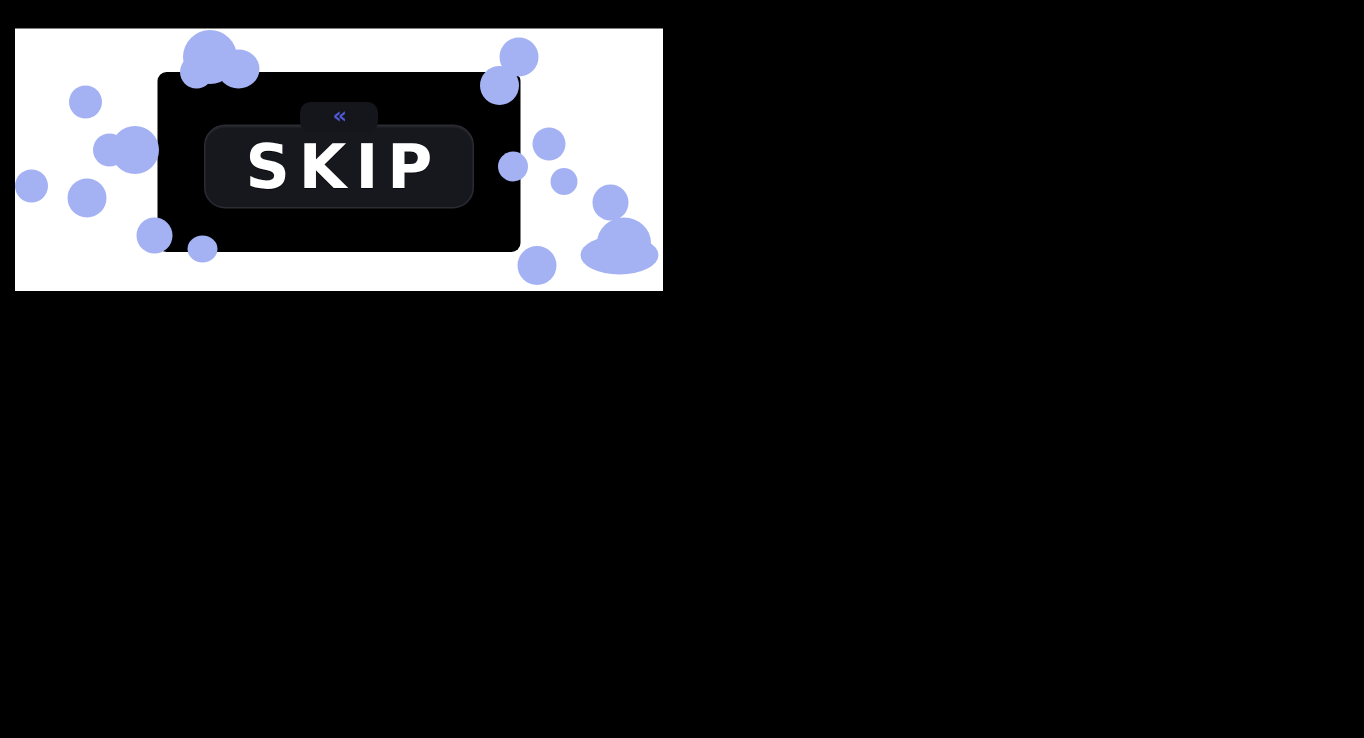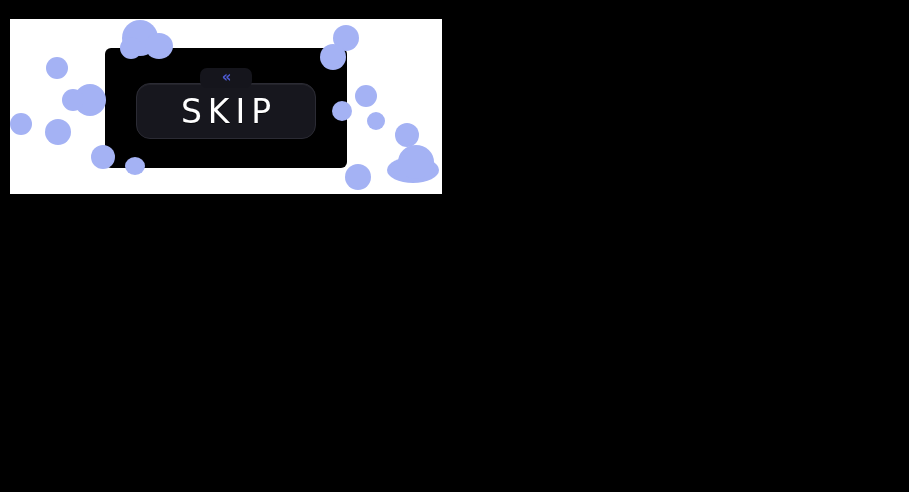--- a/index.html
+++ b/index.html
@@ -35,21 +35,21 @@
   .skip-button{
     position:absolute;left:31px;top:35px;width:180px;height:56px;
     background:var(--button-bg);
     border:1px solid var(--button-border);
     border-radius:14px;
     display:flex;align-items:center;justify-content:center;
     z-index:3;cursor:pointer;
     box-shadow:inset 0 1px 0 rgba(255,255,255,0.06);
   }
   .skip-button .label{
-    color:var(--text);font-size:33px;font-weight:400;
+    color:var(--text);font-size:41px;font-weight:700;
     letter-spacing:6px;padding-left:6px; 
     text-shadow:0 1px 0 rgba(0,0,0,0.6);
   }
   .blob-layer{
     position:absolute;left:0;top:0;width:100%;height:100%;
     z-index:5;pointer-events:none;
   }
   .blob{
     position:absolute;background:var(--blob);border-radius:50%;
   }

